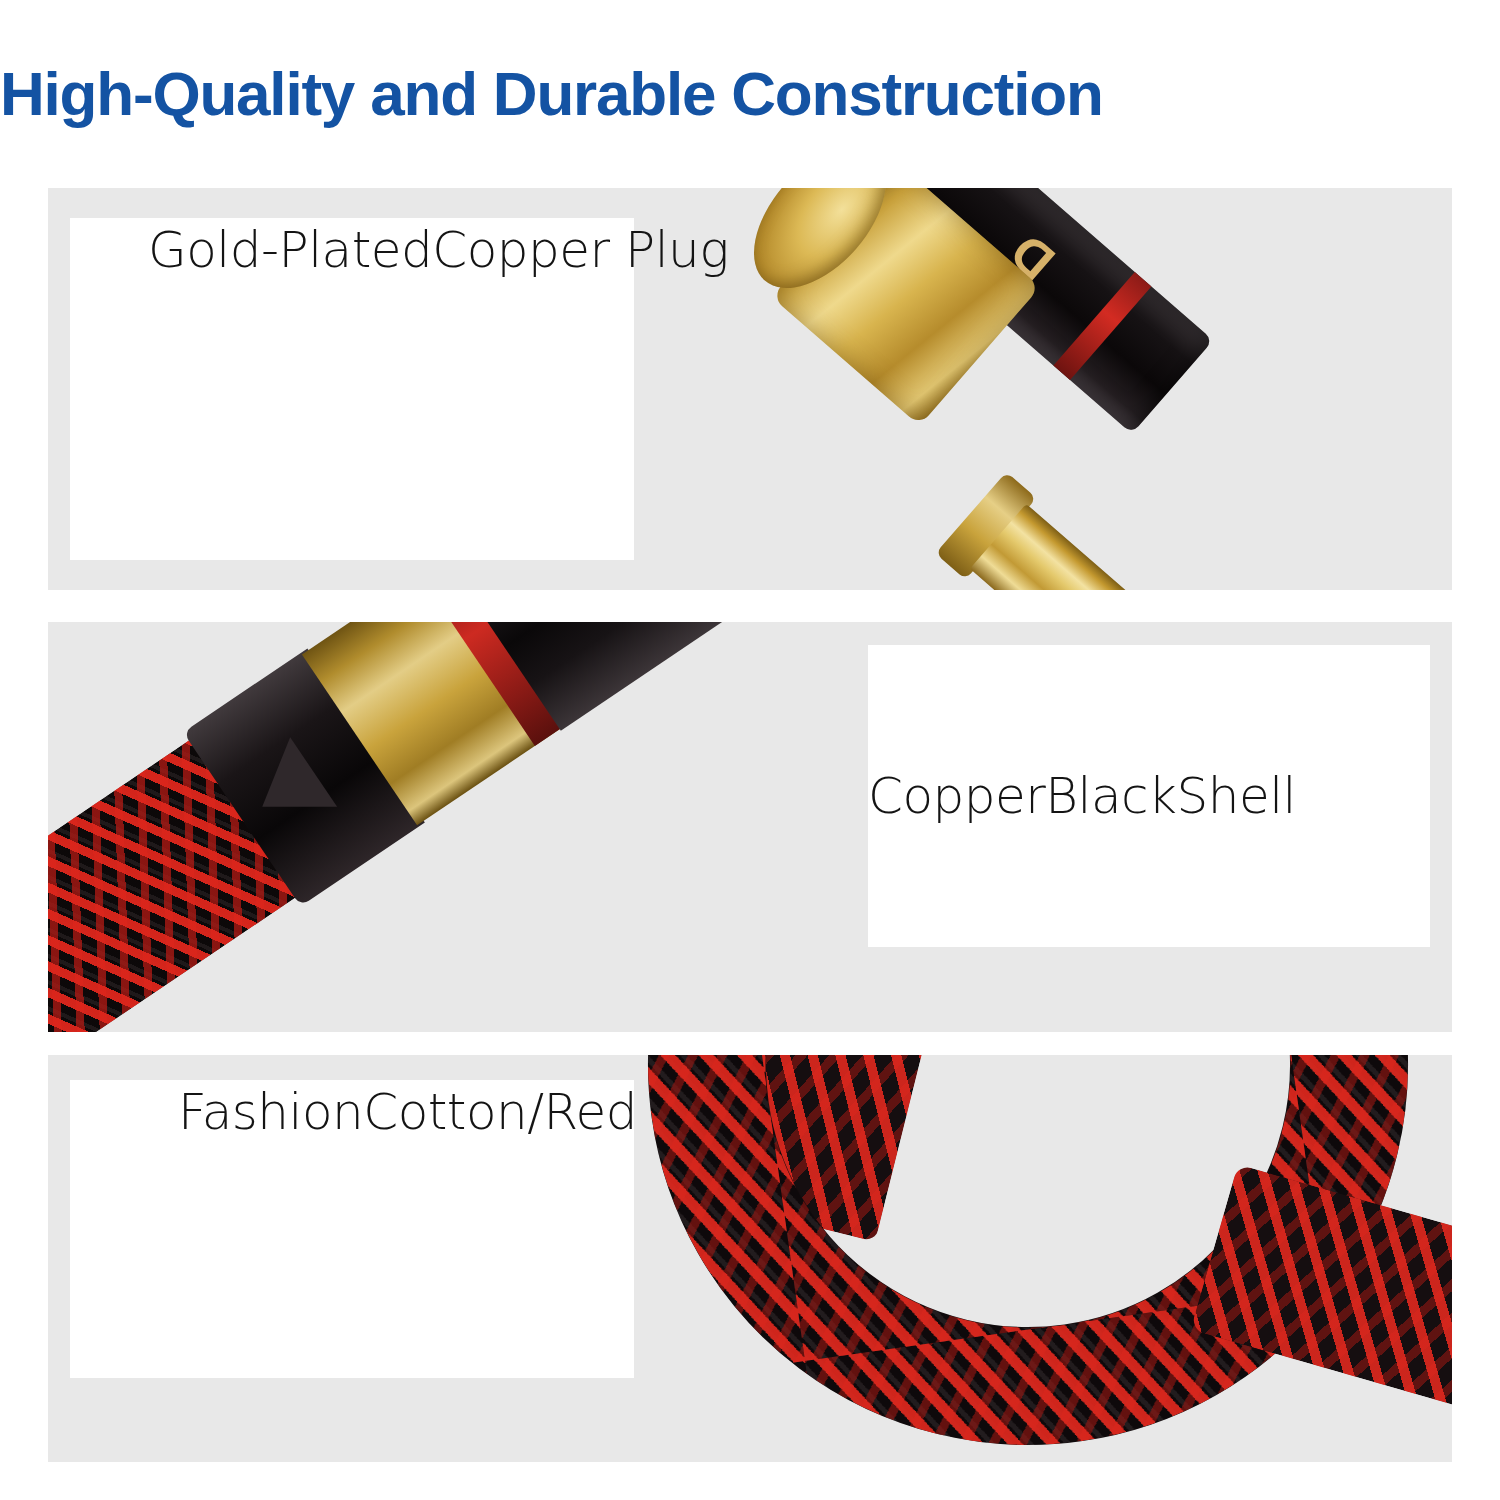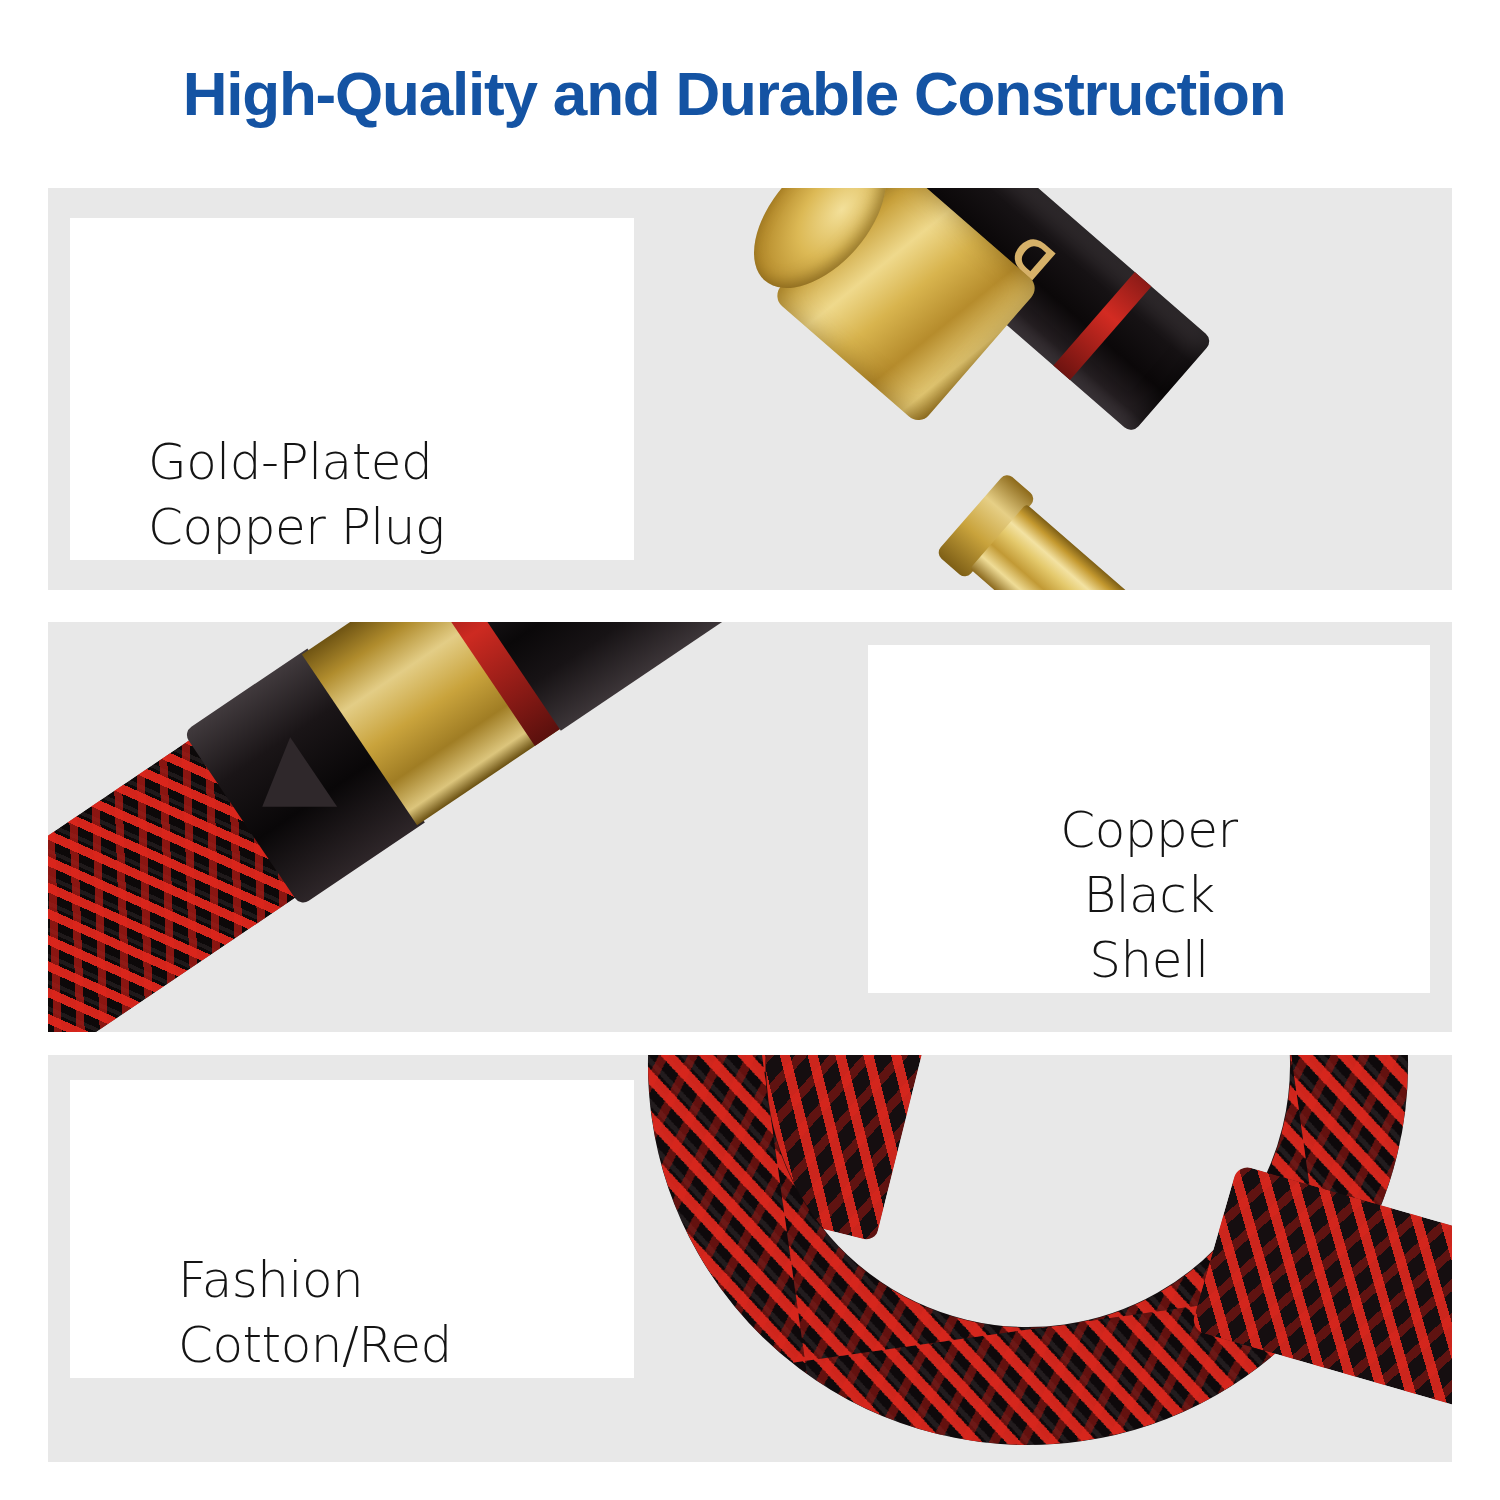--- a/index.html
+++ b/index.html
@@ -7,21 +7,20 @@
     width:1500px; height:1500px;
     background:#ffffff;
     font-family:"DejaVu Sans", sans-serif;
     overflow:hidden;
   }
   #page{ position:relative; width:1500px; height:1500px; background:#fff; }
 
   
   .title{
     position:absolute; left:0; top:58px; width:1468px;
-    text-align:center;
     font-family:"Liberation Sans", sans-serif;
     font-weight:bold;
     font-size:62px;
     letter-spacing:-1.2px;
     color:#1453A3;
     white-space:nowrap;
   }
 
   
   .panel{
@@ -31,36 +30,36 @@
   }
   #panel-1{ left:48px; top:188px;  width:1404px; height:402px; }
   #panel-2{ left:48px; top:622px;  width:1404px; height:410px; }
   #panel-3{ left:48px; top:1055px; width:1404px; height:407px; }
 
   
   .caption-box{
     position:absolute;
     background:#ffffff;
     display:flex;
-    flex-direction:column;
-    justify-content:flex-end;
+    flex-direction:row;
+    justify-content:flex-start;
     z-index:6;
   }
   .caption-line{
     font-family:"DejaVu Sans", sans-serif;
     font-weight:300;
     color:#141414;
     line-height:1.30;
     white-space:nowrap;
   }
 
   #caption-1{ left:22px; top:30px; width:564px; height:342px; padding-left:78px; align-items:flex-start; }
   #caption-1 .caption-line{ font-size:50px; letter-spacing:-0.5px; }
 
-  #caption-2{ left:820px; top:23px; width:562px; height:348px; padding:0; align-items:center; }
+  #caption-2{ left:820px; top:23px; width:562px; height:302px; padding:0; align-items:center; }
   #caption-2 .caption-line{ font-size:50px; letter-spacing:-0.5px; }
 
   #caption-3{ left:22px; top:25px; width:564px; height:298px; padding-left:108px; align-items:flex-start; }
   #caption-3 .caption-line{ font-size:50px; letter-spacing:-0.5px; }
 
   
   .p1-art{ position:absolute; inset:0; z-index:2; }
 
   
   .p1-barrel{

